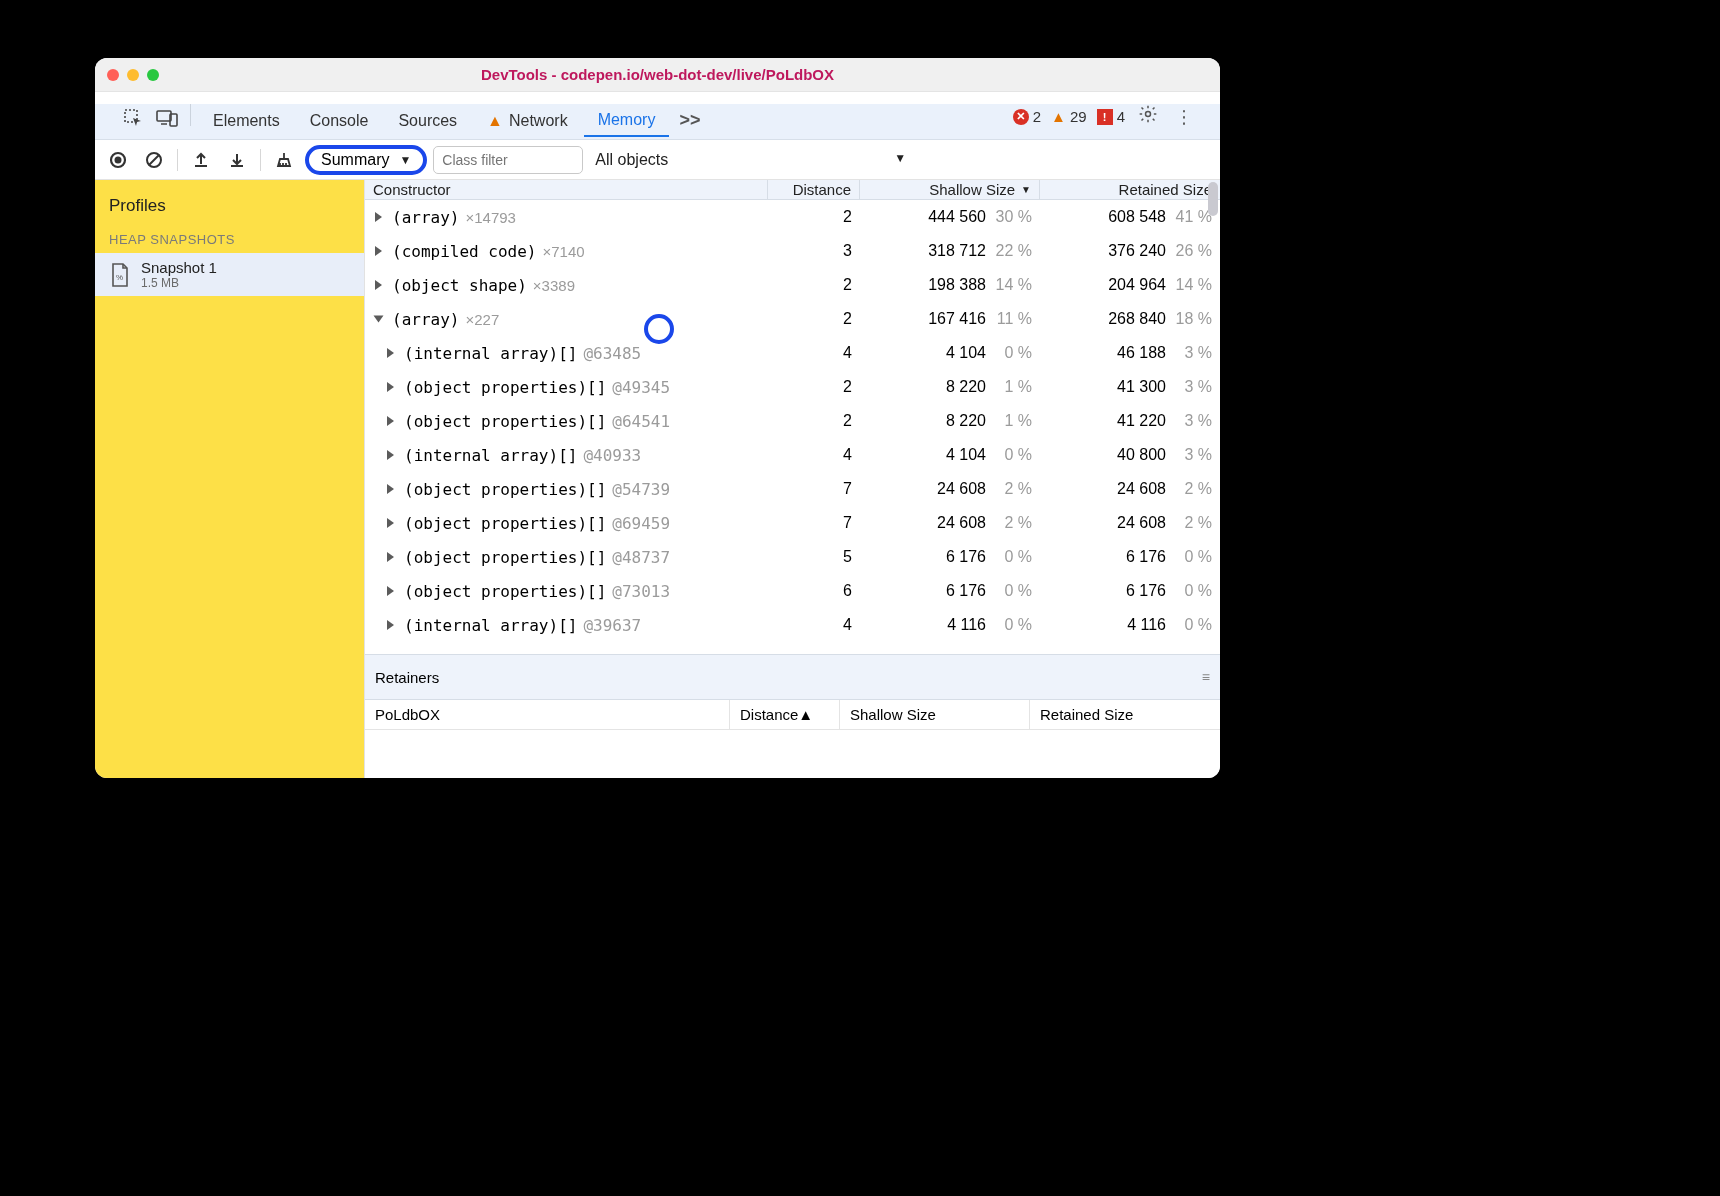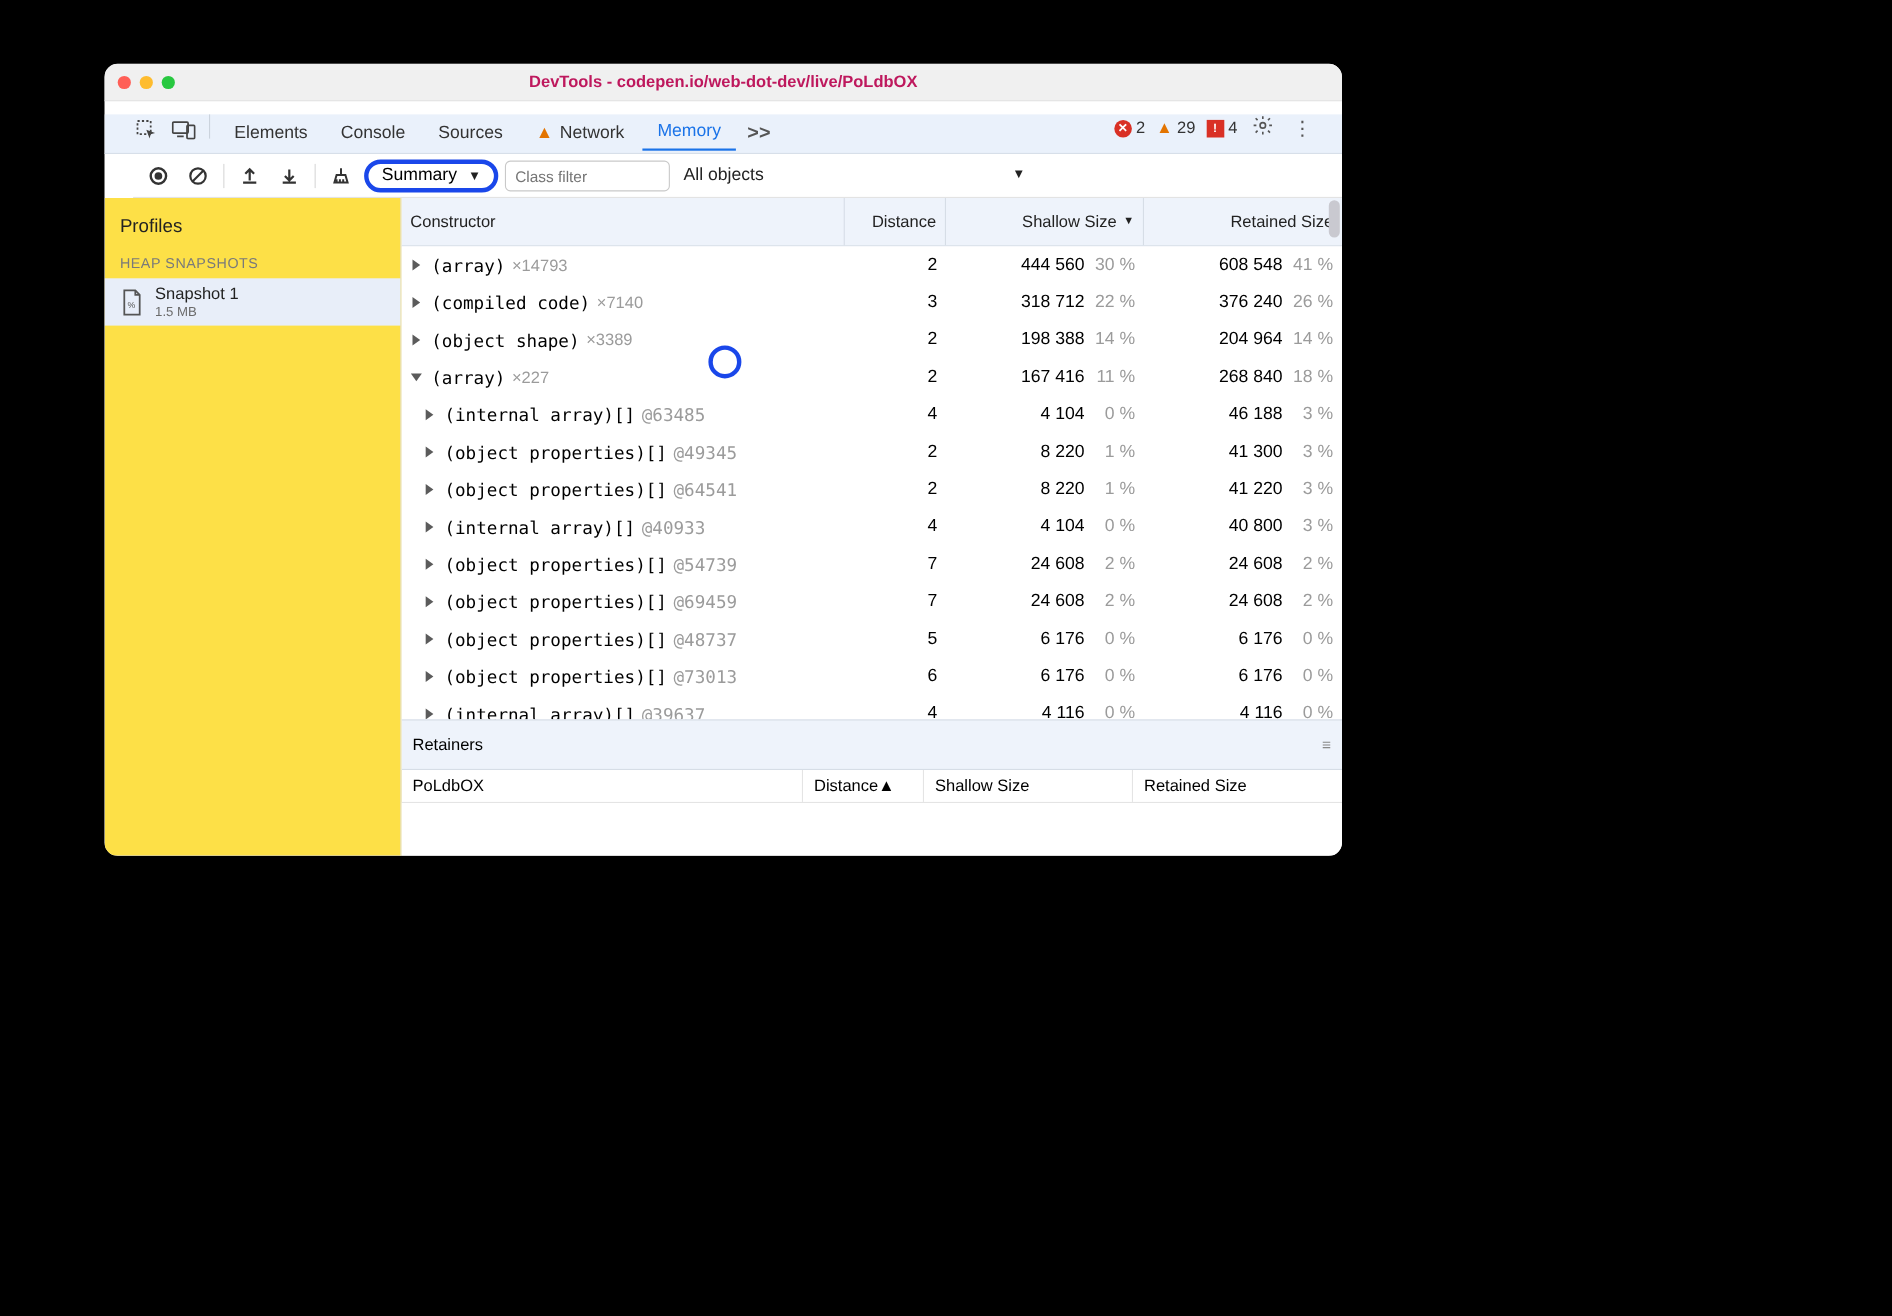--- a/index.html
+++ b/index.html
@@ -59,21 +59,20 @@
   .sq-red { width:16px; height:16px; background:#d93025; display:flex; align-items:center; justify-content:center; font-size:11px; color:#fff; font-weight:700;}
   .gear, .kebab { width:26px; text-align:center; font-size:18px; color:#555;}
   
   .toolbar2 {
     height: 40px;
     background:#fff;
     display:flex; align-items:center;
     border-bottom: 1px solid #e3e3e3;
     padding: 0 8px;
     gap: 6px;
-    margin-left: 26px;
   }
   .t2-ico { width:30px; height:30px; display:flex; align-items:center; justify-content:center; color:#444;}
   .t2-div { width:1px; height:22px; background:#d7d7d7; margin:0 2px;}
   .summary-pill {
     display:flex; align-items:center; gap:10px;
     height: 30px; padding: 0 12px;
     border: 4px solid #1a47ea;
     border-radius: 16px;
     font-size: 16px;
   }
@@ -108,21 +107,21 @@
   .snap-ico { width:22px; height:26px; color:#555;}
   .snap-txt .name { font-size:15px; color:#222;}
   .snap-txt .sz { font-size:12px; color:#6a6a6a;}
   
   .main { flex:1; display:flex; flex-direction:column; overflow:hidden; position:relative;}
   .hdr-row {
     display:grid;
     grid-template-columns: 1fr 92px 180px 180px;
     background:#eef3fb;
     border-bottom: 1px solid #d6dde6;
-    height: 44px;
+    height: 20px;
     font-size:15px; color:#222;
   }
   .hdr-row > div { display:flex; align-items:center; padding:0 8px; border-right:1px solid #d6dde6;}
   .hdr-row > div:last-child{border-right:none;}
   .hdr-row .right{justify-content:flex-end;}
   .sort-caret{font-size:10px; margin-left:6px;}
   .rows { flex:1; overflow:hidden; background:#fff;}
   .row {
     display:grid;
     grid-template-columns: 1fr 92px 180px 180px;

